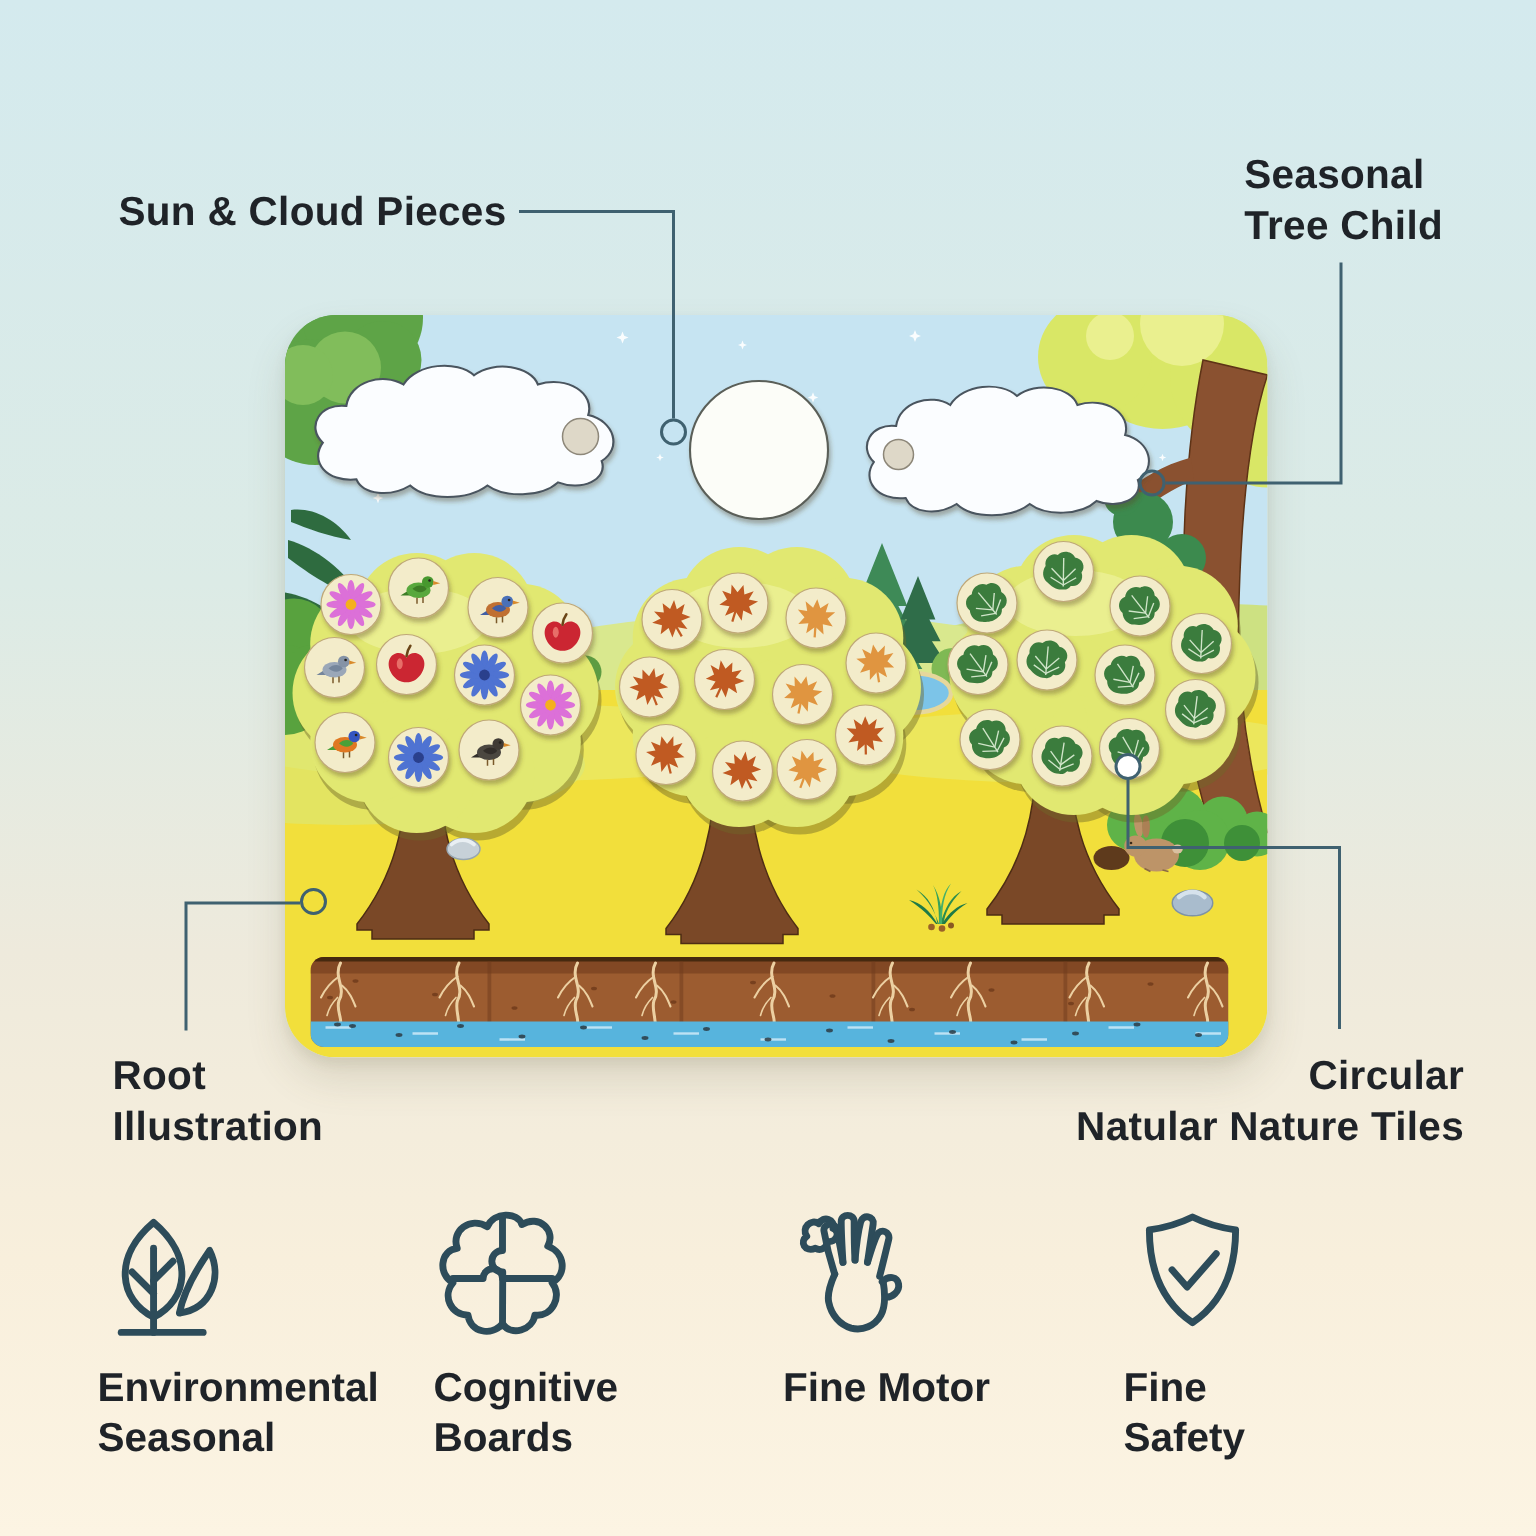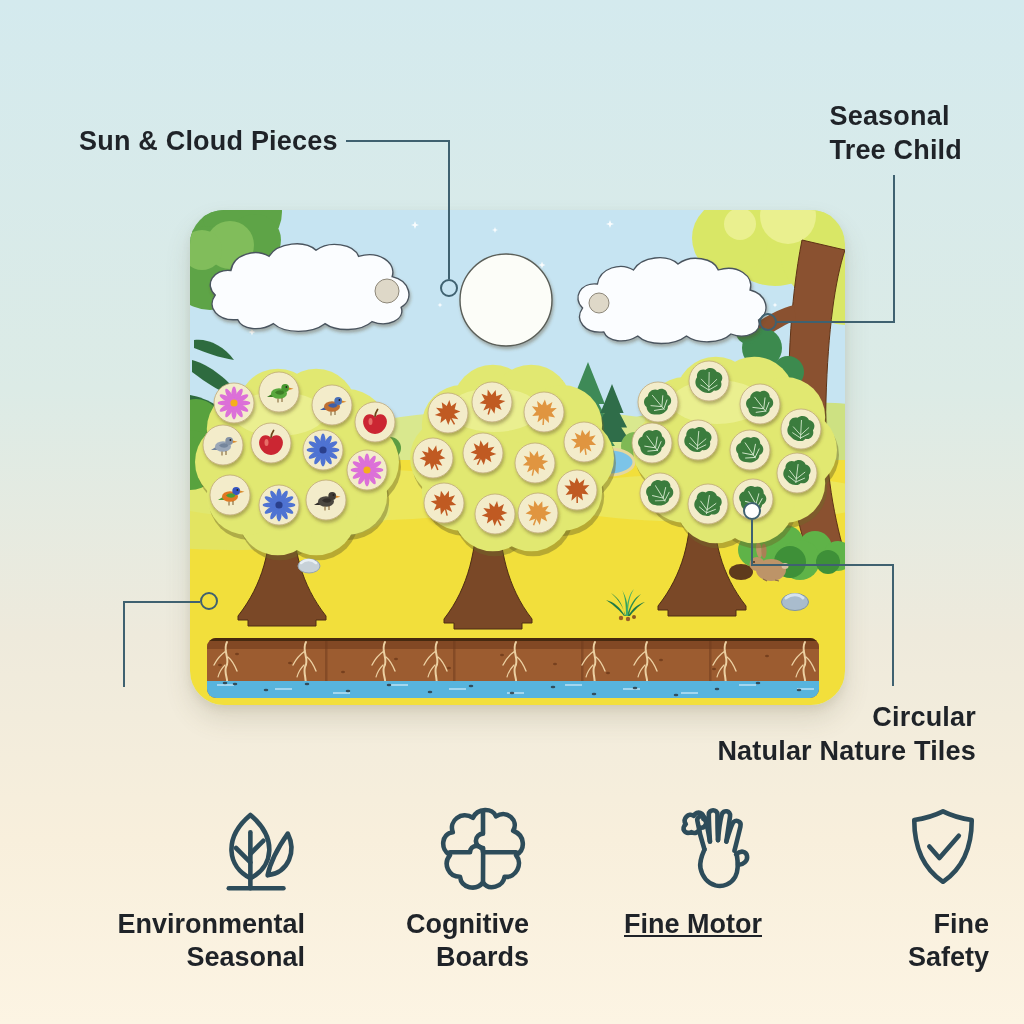--- a/index.html
+++ b/index.html
@@ -16,22 +16,22 @@
   .cl-seasonal{right:62px;top:99px;text-align:left;margin-left:24px;}
   .cl-root{left:75px;top:700px;}
   .cl-tiles{right:48px;top:700px;text-align:right;}
   .board{
     position:absolute;left:190px;top:210px;width:655px;height:495px;
     border-radius:34px;overflow:hidden;z-index:2;
     box-shadow:0 14px 26px rgba(100,95,60,.16),0 4px 8px rgba(100,95,60,.10);
   }
   .board svg{display:block;}
   .features{position:absolute;left:0;top:802px;width:1024px;height:200px;z-index:3;}
-  .feature{position:absolute;top:0;width:240px;text-align:right;}
-  .f0{left:65px;} .f1{left:289px;} .f2{left:522px;text-decoration:underline;} .f3{left:749px;}
+  .feature{position:absolute;top:0;width:240px;text-align:left;}
+  .f0{left:65px;} .f1{left:289px;} .f2{left:522px;} .f3{left:749px;}
   .ficon{stroke:#2d4c5a;fill:none;stroke-width:3.2;stroke-linecap:round;stroke-linejoin:round;}
   .flabel{margin-top:10px;font-size:27px;line-height:33px;font-weight:700;color:#1f2328;}
 </style>
 </head>
 <body>
 
 <div class="stage">
 
   <svg class="callouts-svg" width="1024" height="1024" viewBox="0 0 1024 1024">
     <g fill="none" stroke="#3f6170" stroke-width="2">
@@ -45,20 +45,24 @@
       <path d="M752,520 V565 H893 V686"></path>
     </g>
   </svg>
 
   <div class="callout cl-suncloud">
     <div>Sun &amp; Cloud Pieces</div>
   </div>
   <div class="callout cl-seasonal">
     <div>Seasonal</div>
     <div>Tree Child</div>
+  </div>
+  <div class="callout cl-root">
+    <div>Root</div>
+    <div>Illustration</div>
   </div>
   <div class="callout cl-tiles">
     <div>Circular</div>
     <div>Natular Nature Tiles</div>
   </div>
 
   <div class="board">
     <svg id="board-svg" width="655" height="495" viewBox="0 0 655 495">
         <defs>
           <filter id="fShadow" x="-40%" y="-40%" width="180%" height="180%">

